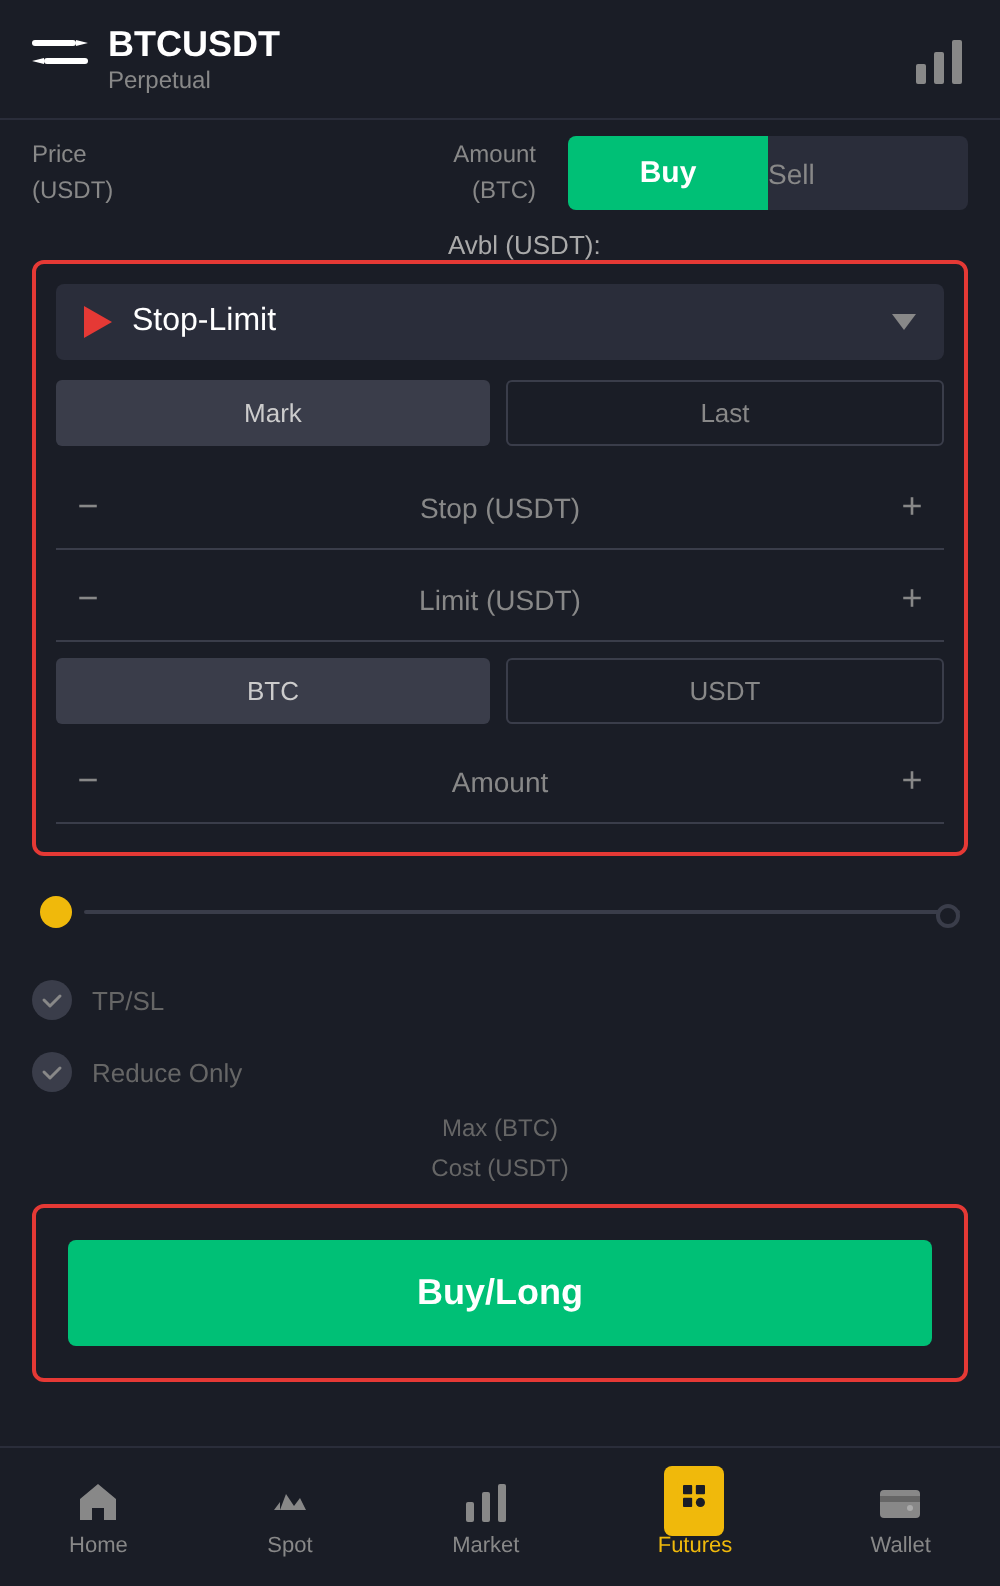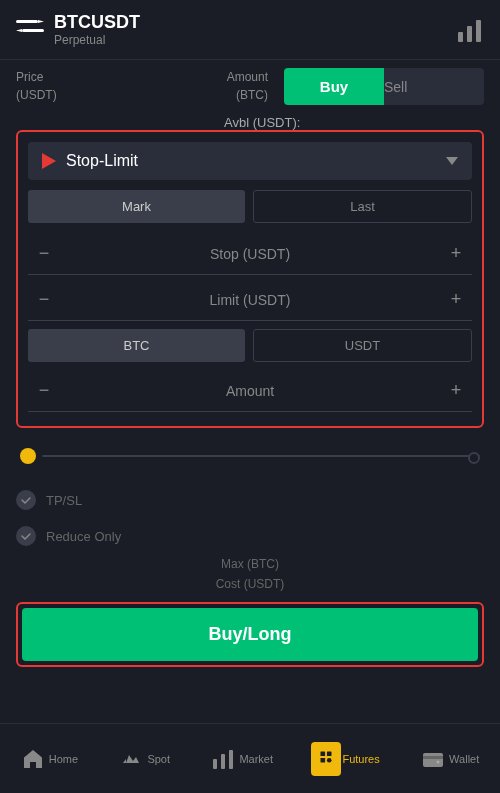--- a/index.html
+++ b/index.html
@@ -301,21 +301,21 @@
     }
     .info-value {
       font-size: 12px;
       color: #666;
     }
 
     
     .buy-long-wrapper {
       border: 2px solid #e53935;
       border-radius: 6px;
-      padding: 4px;
+      padding: 16px;
       margin-top: 8px;
     }
     .buy-long-btn {
       width: 100%;
       padding: 16px 0;
       background: #00c076;
       color: #fff;
       font-size: 18px;
       font-weight: 700;
       border: none;
@@ -332,21 +332,21 @@
       right: 0;
       height: 70px;
       background: #1a1d26;
       border-top: 1px solid #2a2d3a;
       display: flex;
       align-items: center;
       justify-content: space-around;
     }
     .nav-item {
       display: flex;
-      flex-direction: row;
+      flex-direction: column;
       align-items: center;
       gap: 4px;
       cursor: pointer;
       padding: 8px 16px;
     }
     .nav-item.active .nav-label {
       color: #f0b90b;
     }
     .nav-icon {
       width: 24px;

